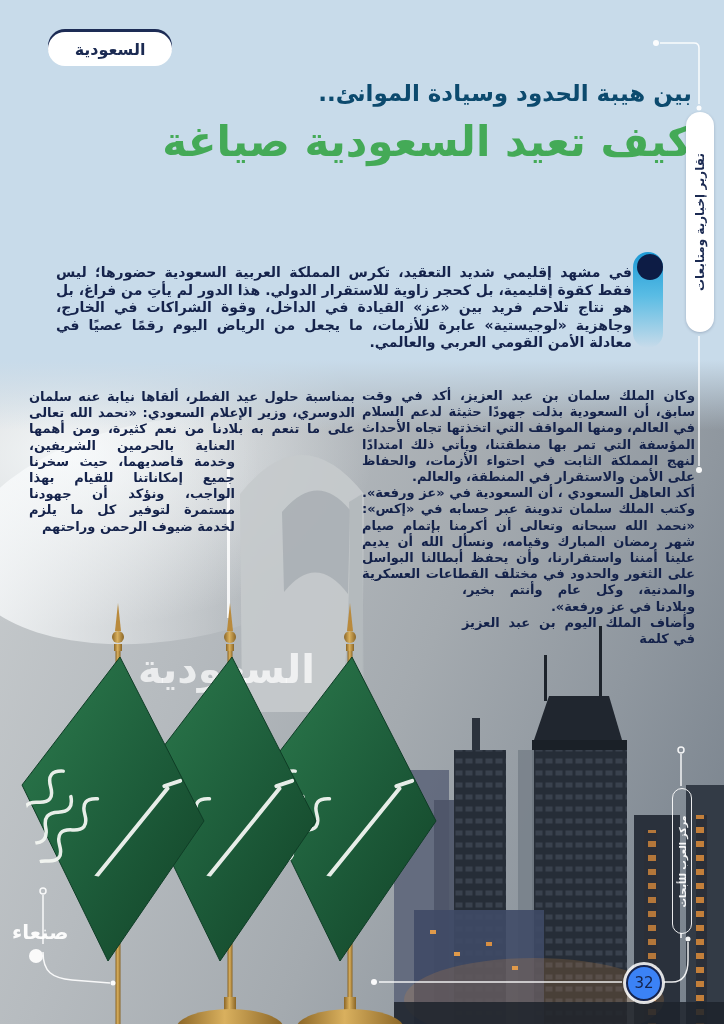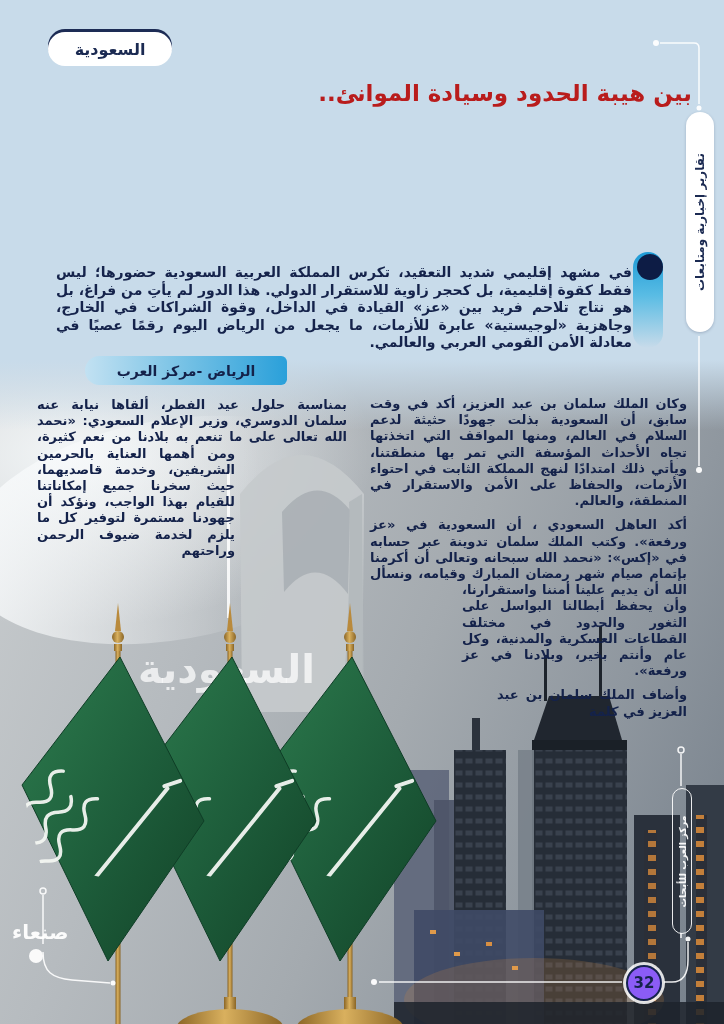--- a/index.html
+++ b/index.html
@@ -38,21 +38,21 @@
   .connectors{position:absolute;left:0;top:0;z-index:7;pointer-events:none;}
   
   .section-badge{
     position:absolute;left:48px;top:32px;width:124px;height:34px;z-index:5;
     background:#ffffff;border-radius:18px;display:flex;align-items:center;justify-content:center;
     box-shadow:0 -3px 0 0 #1d2c55;
     color:#1b2a52;font-weight:bold;font-size:16px;
   }
   .kicker{
     position:absolute;right:32px;top:80px;z-index:5;
-    color:#b91c1c;font-weight:bold;font-size:23px;text-align:right;
+    color:#0c4a6e;font-weight:bold;font-size:23px;text-align:right;
   }
   .headline{
     position:absolute;right:32px;top:112px;z-index:5;
     color:#44aa57;font-weight:800;font-size:42px;line-height:60px;text-align:right;
   }
   .side-tab{
     position:absolute;right:10px;top:112px;width:28px;height:220px;z-index:6;
     background:#ffffff;border-radius:14px;display:flex;align-items:center;justify-content:center;
     box-shadow:0 1px 3px rgba(30,45,80,.25);
   }
@@ -79,21 +79,21 @@
   .byline-badge{
     position:absolute;left:85px;top:356px;width:202px;height:29px;z-index:5;
     border-radius:15px 6px 6px 15px;
     background:linear-gradient(270deg,#2aa0da 0%,#7cc4e6 55%,#c2e1f2 100%);
     display:flex;align-items:center;justify-content:center;
     color:#14224a;font-weight:bold;font-size:14px;
   }
   
   .col{position:absolute;z-index:5;color:#14224a;font-weight:bold;font-size:13px;
        line-height:16.2px;text-align:justify;}
-  .col p{margin:8px;}
+  .col p{margin:0;}
   .col-right{right:29px;top:388px;width:333px;}
   .col-right h3{margin:0 0 2px 0;font-size:13.5px;text-align:right;padding-right:14px;}
   .col-left{right:369px;top:389px;width:326px;} 
   .spacer-left{
     float:left;width:200px;height:352px;
     shape-outside:polygon(0 206px,100px 206px,100px 300px,135px 300px,135px 352px,0 352px);
   }
   .spacer-right{
     float:right;width:120px;height:480px;
     shape-outside:inset(64px 0 0 0);
@@ -103,24 +103,24 @@
     position:absolute;left:672px;top:788px;width:18px;height:144px;z-index:6;
     border:1.5px solid rgba(255,255,255,.9);border-radius:11px;
     display:flex;align-items:center;justify-content:center;
   }
   .ribbon-pill span{
     transform:rotate(-90deg);white-space:nowrap;
     color:rgba(255,255,255,.95);font-size:9.5px;font-weight:bold;letter-spacing:1px;
   }
   .page-circle{
     position:absolute;left:626px;top:965px;width:32px;height:32px;z-index:7;
-    background:#8b5cf6;border:2px solid #16244e;border-radius:50%;
+    background:#3b82f6;border:2px solid #16244e;border-radius:50%;
     box-shadow:0 0 0 3px rgba(255,255,255,.85);
     display:flex;align-items:center;justify-content:center;
-    color:#14224a;font-weight:bold;font-size:15px;
+    color:#14224a;font-weight:normal;font-size:15px;
   }
 </style>
 </head>
 <body>
 
 <div class="page">
 
   <div class="photo">
     <div class="cloud-streak"></div>
     <svg class="tower-svg" width="180" height="280" viewBox="0 0 180 280">
@@ -231,35 +231,33 @@
     <span>السعودية</span>
   </div>
 
   <div class="side-tab">
     <span>تقارير إخبارية ومتابعات</span>
   </div>
 
   <div class="kicker">بين هيبة الحدود وسيادة الموانئ..</div>
 
   <div class="headline">
+    <div>كيف تعيد السعودية صياغة</div>
   </div>
 
   <div class="intro-bar"></div>
   <div class="intro-dot"></div>
   <p class="intro">في مشهد إقليمي شديد التعقيد، تكرس المملكة العربية السعودية حضورها؛ ليس فقط كقوة إقليمية، بل كحجر زاوية للاستقرار الدولي. هذا الدور لم يأتِ من فراغ، بل هو نتاج تلاحم فريد بين «عز» القيادة في الداخل، وقوة الشراكات في الخارج، وجاهزية «لوجيستية» عابرة للأزمات، ما يجعل من الرياض اليوم رقمًا عصيًا في معادلة الأمن القومي العربي والعالمي.</p>
 
-  <div class="byline-badge">
-    <span>الرياض -مركز العرب</span>
-  </div>
 
   <div class="col col-right">
     <div class="spacer-left"></div>
     <p>وكان الملك سلمان بن عبد العزيز، أكد في وقت سابق، أن السعودية بذلت جهودًا حثيثة لدعم السلام في العالم، ومنها المواقف التي اتخذتها تجاه الأحداث المؤسفة التي تمر بها منطقتنا، ويأتي ذلك امتدادًا لنهج المملكة الثابت في احتواء الأزمات، والحفاظ على الأمن والاستقرار في المنطقة، والعالم.</p>
     <p>أكد العاهل السعودي ، أن السعودية في «عز ورفعة». وكتب الملك سلمان تدوينة عبر حسابه في «إكس»: «نحمد الله سبحانه وتعالى أن أكرمنا بإتمام صيام شهر رمضان المبارك وقيامه، ونسأل الله أن يديم علينا أمننا واستقرارنا، وأن يحفظ أبطالنا البواسل على الثغور والحدود في مختلف القطاعات العسكرية والمدنية، وكل عام وأنتم بخير، وبلادنا في عز ورفعة».</p>
-    <p>وأضاف الملك سلمان بن عبد العزيز في كلمة</p>
+    <p>وأضاف الملك اليوم بن عبد العزيز في كلمة</p>
   </div>
 
   <div class="col col-left">
     <div class="spacer-right"></div>
     <p>بمناسبة حلول عيد الفطر، ألقاها نيابة عنه سلمان الدوسري، وزير الإعلام السعودي: «نحمد الله تعالى على ما تنعم به بلادنا من نعم كثيرة، ومن أهمها العناية بالحرمين الشريفين، وخدمة قاصديهما، حيث سخرنا جميع إمكاناتنا للقيام بهذا الواجب، ونؤكد أن جهودنا مستمرة لتوفير كل ما يلزم لخدمة ضيوف الرحمن وراحتهم</p>
   </div>
 
   <div class="city-label">صنعاء</div>
 
   <div class="ribbon-pill">

